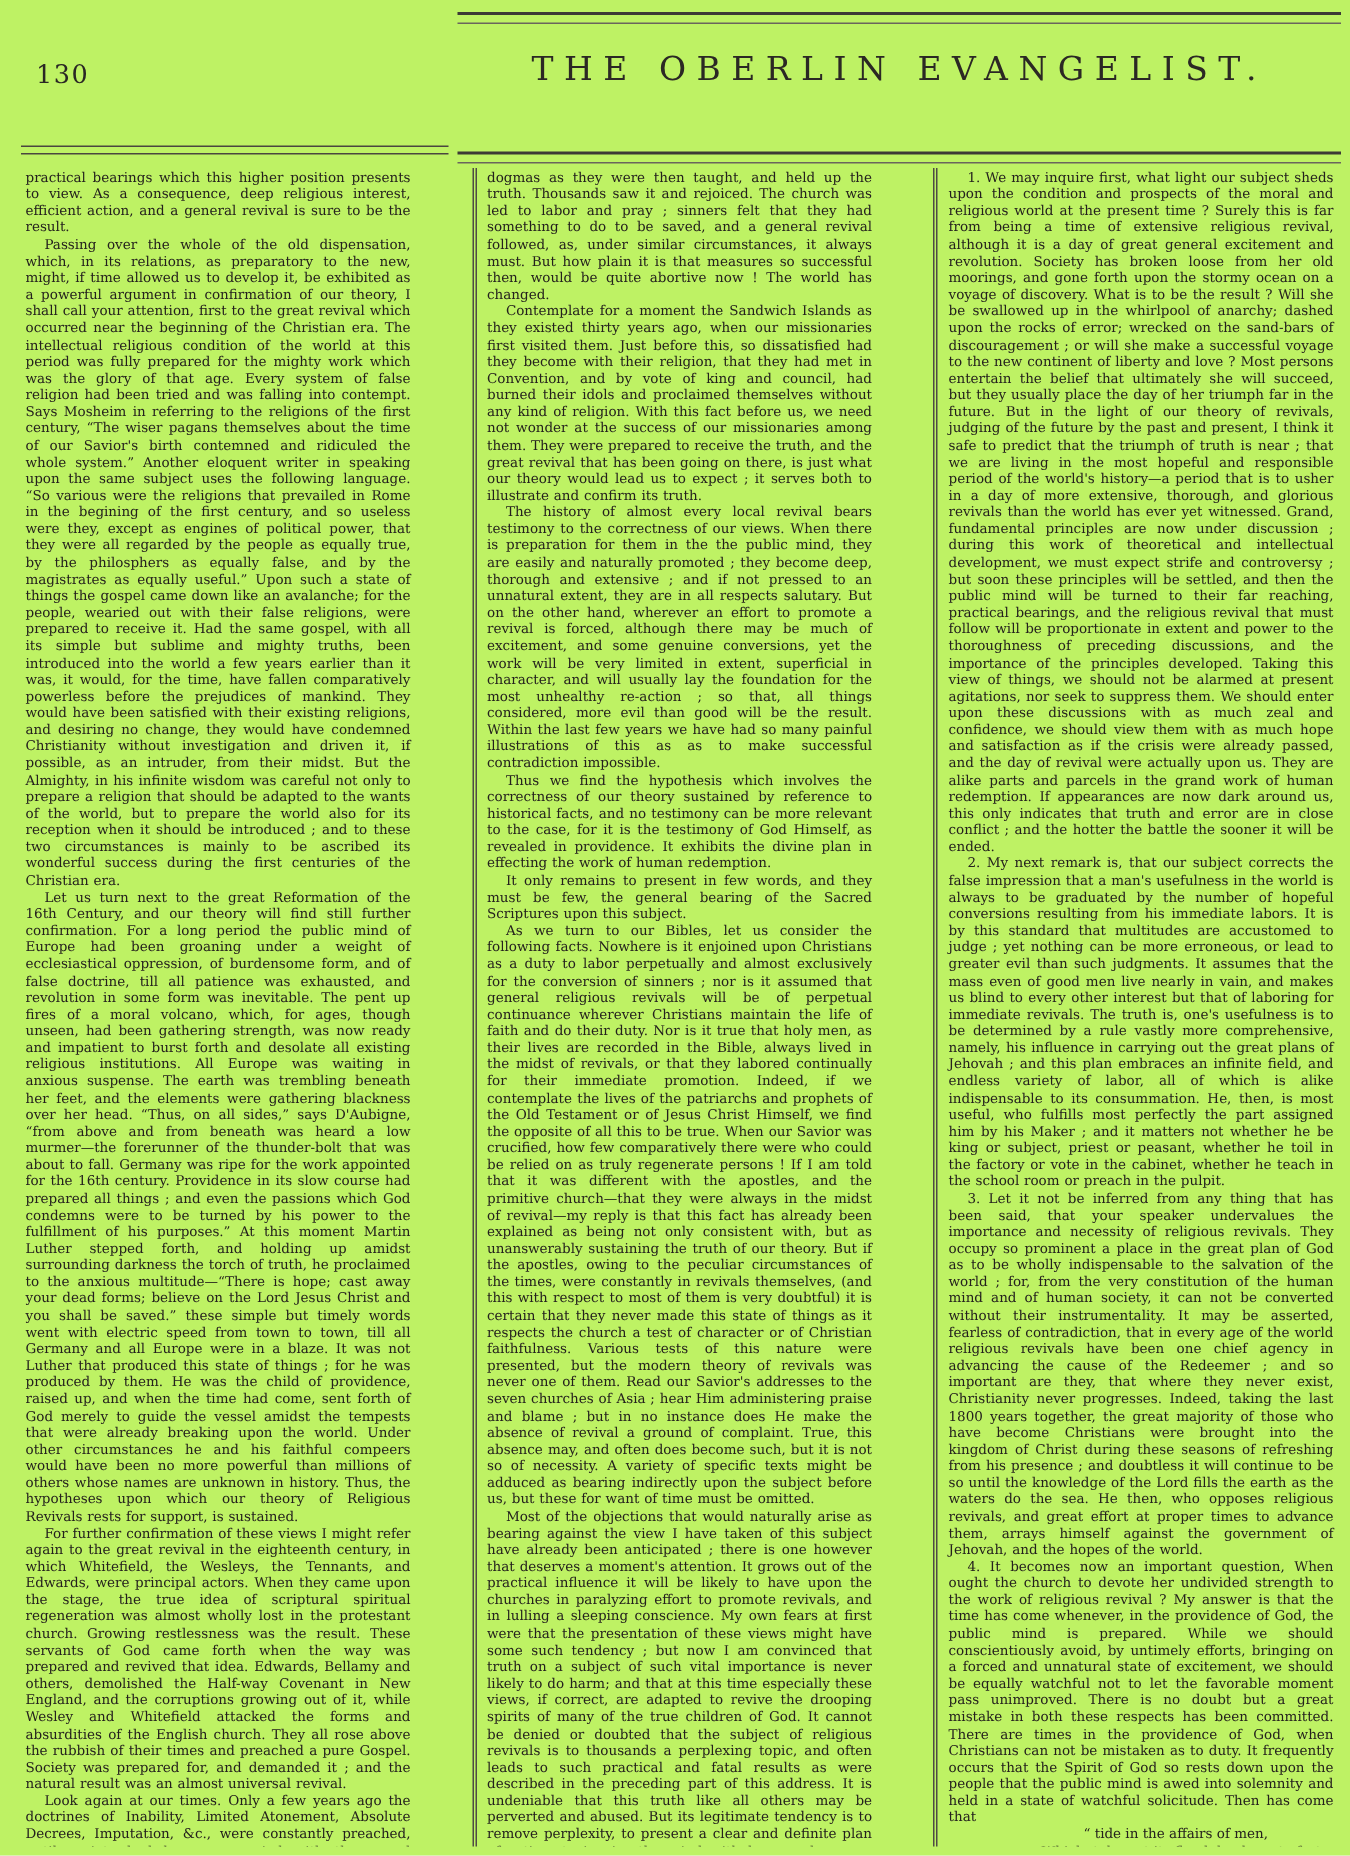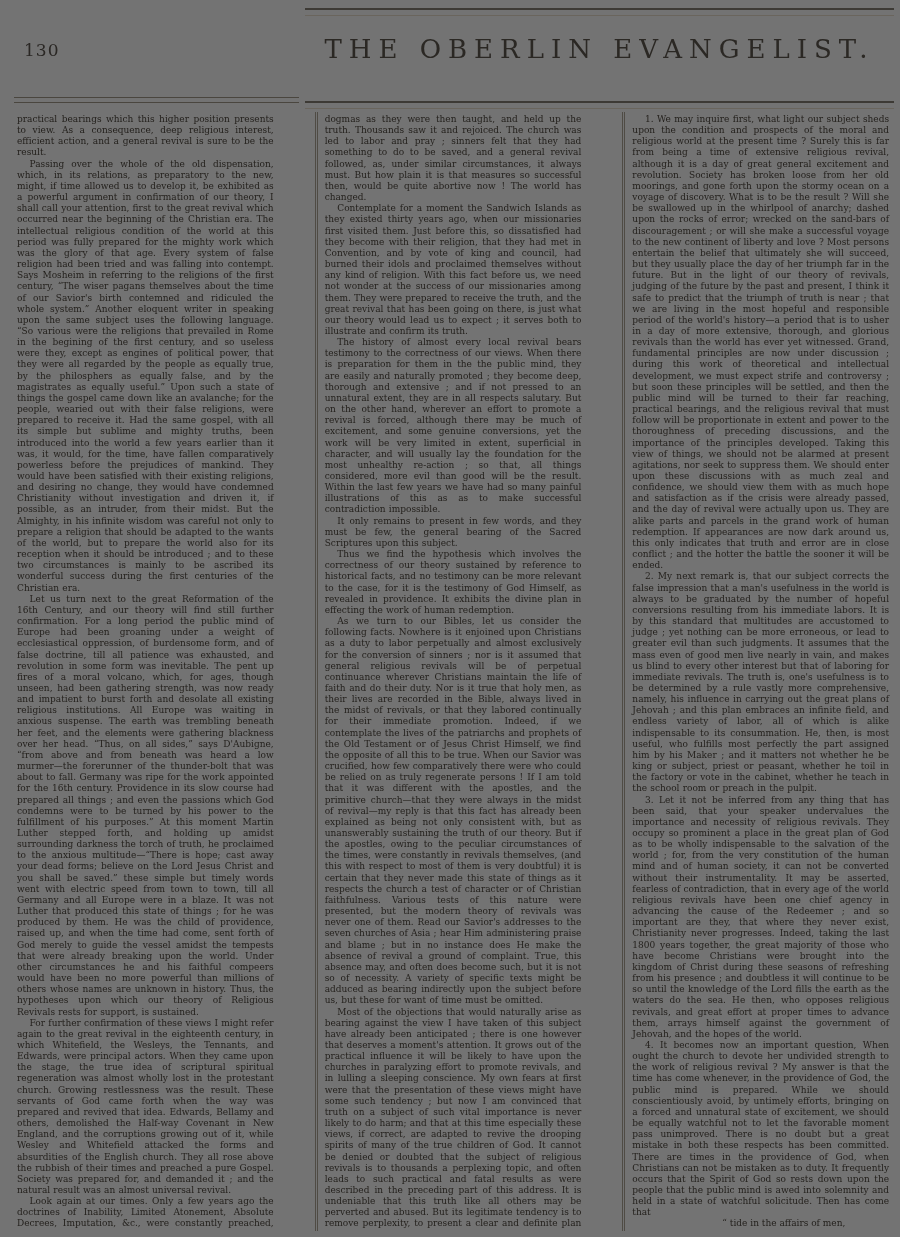--- a/index.html
+++ b/index.html
@@ -4,42 +4,42 @@
 <style>
   html, body {
     margin: 0; padding: 0;
     width: 900px; height: 1237px;
     background: #f1efe9;
     overflow: hidden;
   }
   .page {
     position: relative;
     width: 900px; height: 1237px;
-    background: #737373;
+    background: #bef264;
     color: #24211d;
     font-family: "DejaVu Serif", serif;
     box-sizing: border-box;
   }
   
   .rule-above-title {
     position: absolute; left: 305px; right: 6px; top: 8px;
     height: 5px;
     border-top: 2px solid #3d3a35;
     border-bottom: 1px solid #6a655d;
   }
   .header-row {
     position: absolute; top: 34px; left: 0; right: 0; height: 40px;
   }
   .page-num {
     position: absolute; left: 24px; top: 6px;
     font-size: 17px; letter-spacing: 1px; color: #2a2724;
   }
   .masthead {
     position: absolute; left: 305px; right: 6px; top: 0; text-align: center;
-    font-size: 26px; letter-spacing: 7px; color: #2b2824;
+    font-size: 22px; letter-spacing: 7px; color: #2b2824;
     white-space: nowrap;
   }
   
   .rule-under-left {
     position: absolute; left: 14px; width: 285px; top: 97px; height: 4px;
     border-top: 1px solid #4a463f; border-bottom: 1px solid #4a463f;
   }
   .rule-under-right {
     position: absolute; left: 305px; right: 6px; top: 101px; height: 5px;
     border-top: 2px solid #3d3a35; border-bottom: 1px solid #6a655d;
@@ -93,22 +93,22 @@
         <p class="cont">practical bearings which this higher position presents to view.  As a consequence, deep religious interest, efficient action, and a general revival is sure to be the result.</p>
         <p>Passing over the whole of the old dispensation, which, in its relations, as preparatory to the new, might, if time allowed us to develop it, be exhibited as a powerful argument in confirmation of our theory, I shall call your attention, first to the great revival which occurred near the beginning of the Christian era.  The intellectual religious condition of the world at this period was fully prepared for the mighty work which was the glory of that age.  Every system of false religion had been tried and was falling into contempt.  Says Mosheim in referring to the religions of the first century, “The wiser pagans themselves about the time of our Savior's birth contemned and ridiculed the whole system.”  Another eloquent writer in speaking upon the same subject uses the following language.  “So various were the religions that prevailed in Rome in the begining of the first century, and so useless were they, except as engines of political power, that they were all regarded by the people as equally true, by the philosphers as equally false, and by the magistrates as equally useful.”  Upon such a state of things the gospel came down like an avalanche; for the people, wearied out with their false religions, were prepared to receive it.  Had the same gospel, with all its simple but sublime and mighty truths, been introduced into the world a few years earlier than it was, it would, for the time, have fallen comparatively powerless before the prejudices of mankind.  They would have been satisfied with their existing religions, and desiring no change, they would have condemned Christianity without investigation and driven it, if possible, as an intruder, from their midst.  But the Almighty, in his infinite wisdom was careful not only to prepare a religion that should be adapted to the wants of the world, but to prepare the world also for its reception when it should be introduced ; and to these two circumstances is mainly to be ascribed its wonderful success during the first centuries of the Christian era.</p>
         <p>Let us turn next to the great Reformation of the 16th Century, and our theory will find still further confirmation.  For a long period the public mind of Europe had been groaning under a weight of ecclesiastical oppression, of burdensome form, and of false doctrine, till all patience was exhausted, and revolution in some form was inevitable.  The pent up fires of a moral volcano, which, for ages, though unseen, had been gathering strength, was now ready and impatient to burst forth and desolate all existing religious institutions.  All Europe was waiting in anxious suspense.  The earth was trembling beneath her feet, and the elements were gathering blackness over her head.  “Thus, on all sides,” says D'Aubigne, “from above and from beneath was heard a low murmer—the forerunner of the thunder-bolt that was about to fall.  Germany was ripe for the work appointed for the 16th century.  Providence in its slow course had prepared all things ; and even the passions which God condemns were to be turned by his power to the fulfillment of his purposes.”  At this moment Martin Luther stepped forth, and holding up amidst surrounding darkness the torch of truth, he proclaimed to the anxious multitude—“There is hope; cast away your dead forms; believe on the Lord Jesus Christ and you shall be saved.” these simple but timely words went with electric speed from town to town, till all Germany and all Europe were in a blaze.  It was not Luther that produced this state of things ; for he was produced by them.  He was the child of providence, raised up, and when the time had come, sent forth of God merely to guide the vessel amidst the tempests that were already breaking upon the world.  Under other circumstances he and his faithful compeers would have been no more powerful than millions of others whose names are unknown in history.  Thus, the hypotheses upon which our theory of Religious Revivals rests for support, is sustained.</p>
         <p>For further confirmation of these views I might refer again to the great revival in the eighteenth century, in which Whitefield, the Wesleys, the Tennants, and Edwards, were principal actors.  When they came upon the stage, the true idea of scriptural spiritual regeneration was almost wholly lost in the protestant church.  Growing restlessness was the result.  These servants of God came forth when the way was prepared and revived that idea.  Edwards, Bellamy and others, demolished the Half-way Covenant in New England, and the corruptions growing out of it, while Wesley and Whitefield attacked the forms and absurdities of the English church.  They all rose above the rubbish of their times and preached a pure Gospel.  Society was prepared for, and demanded it ; and the natural result was an almost universal revival.</p>
         <p>Look again at our times.  Only a few years ago the doctrines of Inability, Limited Atonement, Absolute Decrees, Imputation, &amp;c., were constantly preached, until society had become wearied with them, and demanded a change.  Taylor, Finney, and others, discarded these</p>
       </div>
     <div class="col">
         <p class="cont">dogmas as they were then taught, and held up the truth.  Thousands saw it and rejoiced.  The church was led to labor and pray ; sinners felt that they had something to do to be saved, and a general revival followed, as, under similar circumstances, it always must.  But how plain it is that measures so successful then, would be quite abortive now !  The world has changed.</p>
         <p>Contemplate for a moment the Sandwich Islands as they existed thirty years ago, when our missionaries first visited them.  Just before this, so dissatisfied had they become with their religion, that they had met in Convention, and by vote of king and council, had burned their idols and proclaimed themselves without any kind of religion.  With this fact before us, we need not wonder at the success of our missionaries among them.  They were prepared to receive the truth, and the great revival that has been going on there, is just what our theory would lead us to expect ;  it serves both to illustrate and confirm its truth.</p>
         <p>The history of almost every local revival bears testimony to the correctness of our views.  When there is preparation for them in the the public mind, they are easily and naturally promoted ; they become deep, thorough and extensive ; and if not pressed to an unnatural extent, they are in all respects salutary.  But on the other hand, wherever an effort to promote a revival is forced, although there may be much of excitement, and some genuine conversions, yet the work will be very limited in extent, superficial in character, and will usually lay the foundation for the most unhealthy re-action ; so that, all things considered, more evil than good will be the result.  Within the last few years we have had so many painful illustrations of this as as to make successful contradiction impossible.</p>
+        <p>Thus we find the hypothesis which involves the correctness of our theory sustained by reference to historical facts, and no testimony can be more relevant to the case, for it is the testimony of God Himself, as revealed in providence.  It exhibits the divine plan in effecting the work of human redemption.</p>
         <p>It only remains to present in few words, and they must be few, the general bearing of the Sacred Scriptures upon this subject.</p>
-        <p>Thus we find the hypothesis which involves the correctness of our theory sustained by reference to historical facts, and no testimony can be more relevant to the case, for it is the testimony of God Himself, as revealed in providence.  It exhibits the divine plan in effecting the work of human redemption.</p>
         <p>As we turn to our Bibles, let us consider the following facts.  Nowhere is it enjoined upon Christians as a duty to labor perpetually and almost exclusively for the conversion of sinners ; nor is it assumed that general religious revivals will be of perpetual continuance wherever Christians maintain the life of faith and do their duty.  Nor is it true that holy men, as their lives are recorded in the Bible, always lived in the midst of revivals, or that they labored continually for their immediate promotion.  Indeed, if we contemplate the lives of the patriarchs and prophets of the Old Testament or of Jesus Christ Himself, we find the opposite of all this to be true.  When our Savior was crucified, how few comparatively there were who could be relied on as truly regenerate persons !  If I am told that it was different with the apostles, and the primitive church—that they were always in the midst of revival—my reply is that this fact has already been explained as being not only consistent with, but as unanswerably sustaining the truth of our theory.  But if the apostles, owing to the peculiar circumstances of the times, were constantly in revivals themselves, (and this with respect to most of them is very doubtful) it is certain that they never made this state of things as it respects the church a test of character or of Christian faithfulness.  Various tests of this nature were presented, but the modern theory of revivals was never one of them.  Read our Savior's addresses to the seven churches of Asia ; hear Him administering praise and blame ; but in no instance does He make the absence of revival a ground of complaint.  True, this absence may, and often does become such, but it is not so of necessity.  A variety of specific texts might be adduced as bearing indirectly upon the subject before us, but these for want of time must be omitted.</p>
         <p>Most of the objections that would naturally arise as bearing against the view I have taken of this subject have already been anticipated ; there is one however that deserves a moment's attention.  It grows out of the practical influence it will be likely to have upon the churches in paralyzing effort to promote revivals, and in lulling a sleeping conscience.  My own fears at first were that the presentation of these views might have some such tendency ; but now I am convinced that truth on a subject of such vital importance is never likely to do harm; and that at this time especially these views, if correct, are adapted to revive the drooping spirits of many of the true children of God.  It cannot be denied or doubted that the subject of religious revivals is to thousands a perplexing topic, and often leads to such practical and fatal results as were described in the preceding part of this address.  It is undeniable that this truth like all others may be perverted and abused.  But its legitimate tendency is to remove perplexity, to present a clear and definite plan of action, to inspire the mind with hope and energy, and to secure such wisely-directed effort as shall eventuate in the largest success.</p>
         <p>I am unwilling to dismiss our subject without calling your attention to a few inferences and remarks, without which its discussion would be incomplete.</p>
       </div>
     <div class="col">
         <p>1. We may inquire first, what light our subject sheds upon the condition and prospects of the moral and religious world at the present time ?  Surely this is far from being a time of extensive religious revival, although it is a day of great general excitement and revolution.  Society has broken loose from her old moorings, and gone forth upon the stormy ocean on a voyage of discovery.  What is to be the result ?  Will she be swallowed up in the whirlpool of anarchy; dashed upon the rocks of error; wrecked on the sand-bars of discouragement ; or will she make a successful voyage to the new continent of liberty and love ?  Most persons entertain the belief that ultimately she will succeed, but they usually place the day of her triumph far in the future.  But in the light of our theory of revivals, judging of the future by the past and present, I think it safe to predict that the triumph of truth is near ; that we are living in the most hopeful and responsible period of the world's history—a period that is to usher in a day of more extensive, thorough, and glorious revivals than the world has ever yet witnessed.  Grand, fundamental principles are now under discussion ; during this work of theoretical and intellectual development, we must expect strife and controversy ; but soon these principles will be settled, and then the public mind will be turned to their far reaching, practical bearings, and the religious revival that must follow will be proportionate in extent and power to the thoroughness of preceding discussions, and the importance of the principles developed.  Taking this view of things, we should not be alarmed at present agitations, nor seek to suppress them.  We should enter upon these discussions with as much zeal and confidence, we should view them with as much hope and satisfaction as if the crisis were already passed, and the day of revival were actually upon us.  They are alike parts and parcels in the grand work of human redemption.  If appearances are now dark around us, this only indicates that truth and error are in close conflict ; and the hotter the battle the sooner it will be ended.</p>
         <p>2. My next remark is, that our subject corrects the false impression that a man's usefulness in the world is always to be graduated by the number of hopeful conversions resulting from his immediate labors.  It is by this standard that multitudes are accustomed to judge ; yet nothing can be more erroneous, or lead to greater evil than such judgments.  It assumes that the mass even of good men live nearly in vain, and makes us blind to every other interest but that of laboring for immediate revivals.  The truth is, one's usefulness is to be determined by a rule vastly more comprehensive, namely, his influence in carrying out the great plans of Jehovah ; and this plan embraces an infinite field, and endless variety of labor, all of which is alike indispensable to its consummation.  He, then, is most useful, who fulfills most perfectly the part assigned him by his Maker ; and it matters not whether he be king or subject, priest or peasant, whether he toil in the factory or vote in the cabinet, whether he teach in the school room or preach in the pulpit.</p>
         <p>3. Let it not be inferred from any thing that has been said, that your speaker undervalues the importance and necessity of religious revivals.  They occupy so prominent a place in the great plan of God as to be wholly indispensable to the salvation of the world ; for, from the very constitution of the human mind and of human society, it can not be converted without their instrumentality.  It may be asserted, fearless of contradiction, that in every age of the world religious revivals have been one chief agency in advancing the cause of the Redeemer ; and so important are they, that where they never exist, Christianity never progresses.  Indeed, taking the last 1800 years together, the great majority of those who have become Christians were brought into the kingdom of Christ during these seasons of refreshing from his presence ; and doubtless it will continue to be so until the knowledge of the Lord fills the earth as the waters do the sea.  He then, who opposes religious revivals, and great effort at proper times to advance them, arrays himself against the government of Jehovah, and the hopes of the world.</p>
         <p>4. It becomes now an important question, When ought the church to devote her undivided strength to the work of religious revival ?  My answer is that the time has come whenever, in the providence of God, the public mind is prepared.  While we should conscientiously avoid, by untimely efforts, bringing on a forced and unnatural state of excitement, we should be equally watchful not to let the favorable moment pass unimproved.  There is no doubt but a great mistake in both these respects has been committed.  There are times in the providence of God, when Christians can not be mistaken as to duty.  It frequently occurs that the Spirit of God so rests down upon the people that the public mind is awed into solemnity and held in a state of watchful solicitude.  Then has come that</p>
         <div class="poem">

